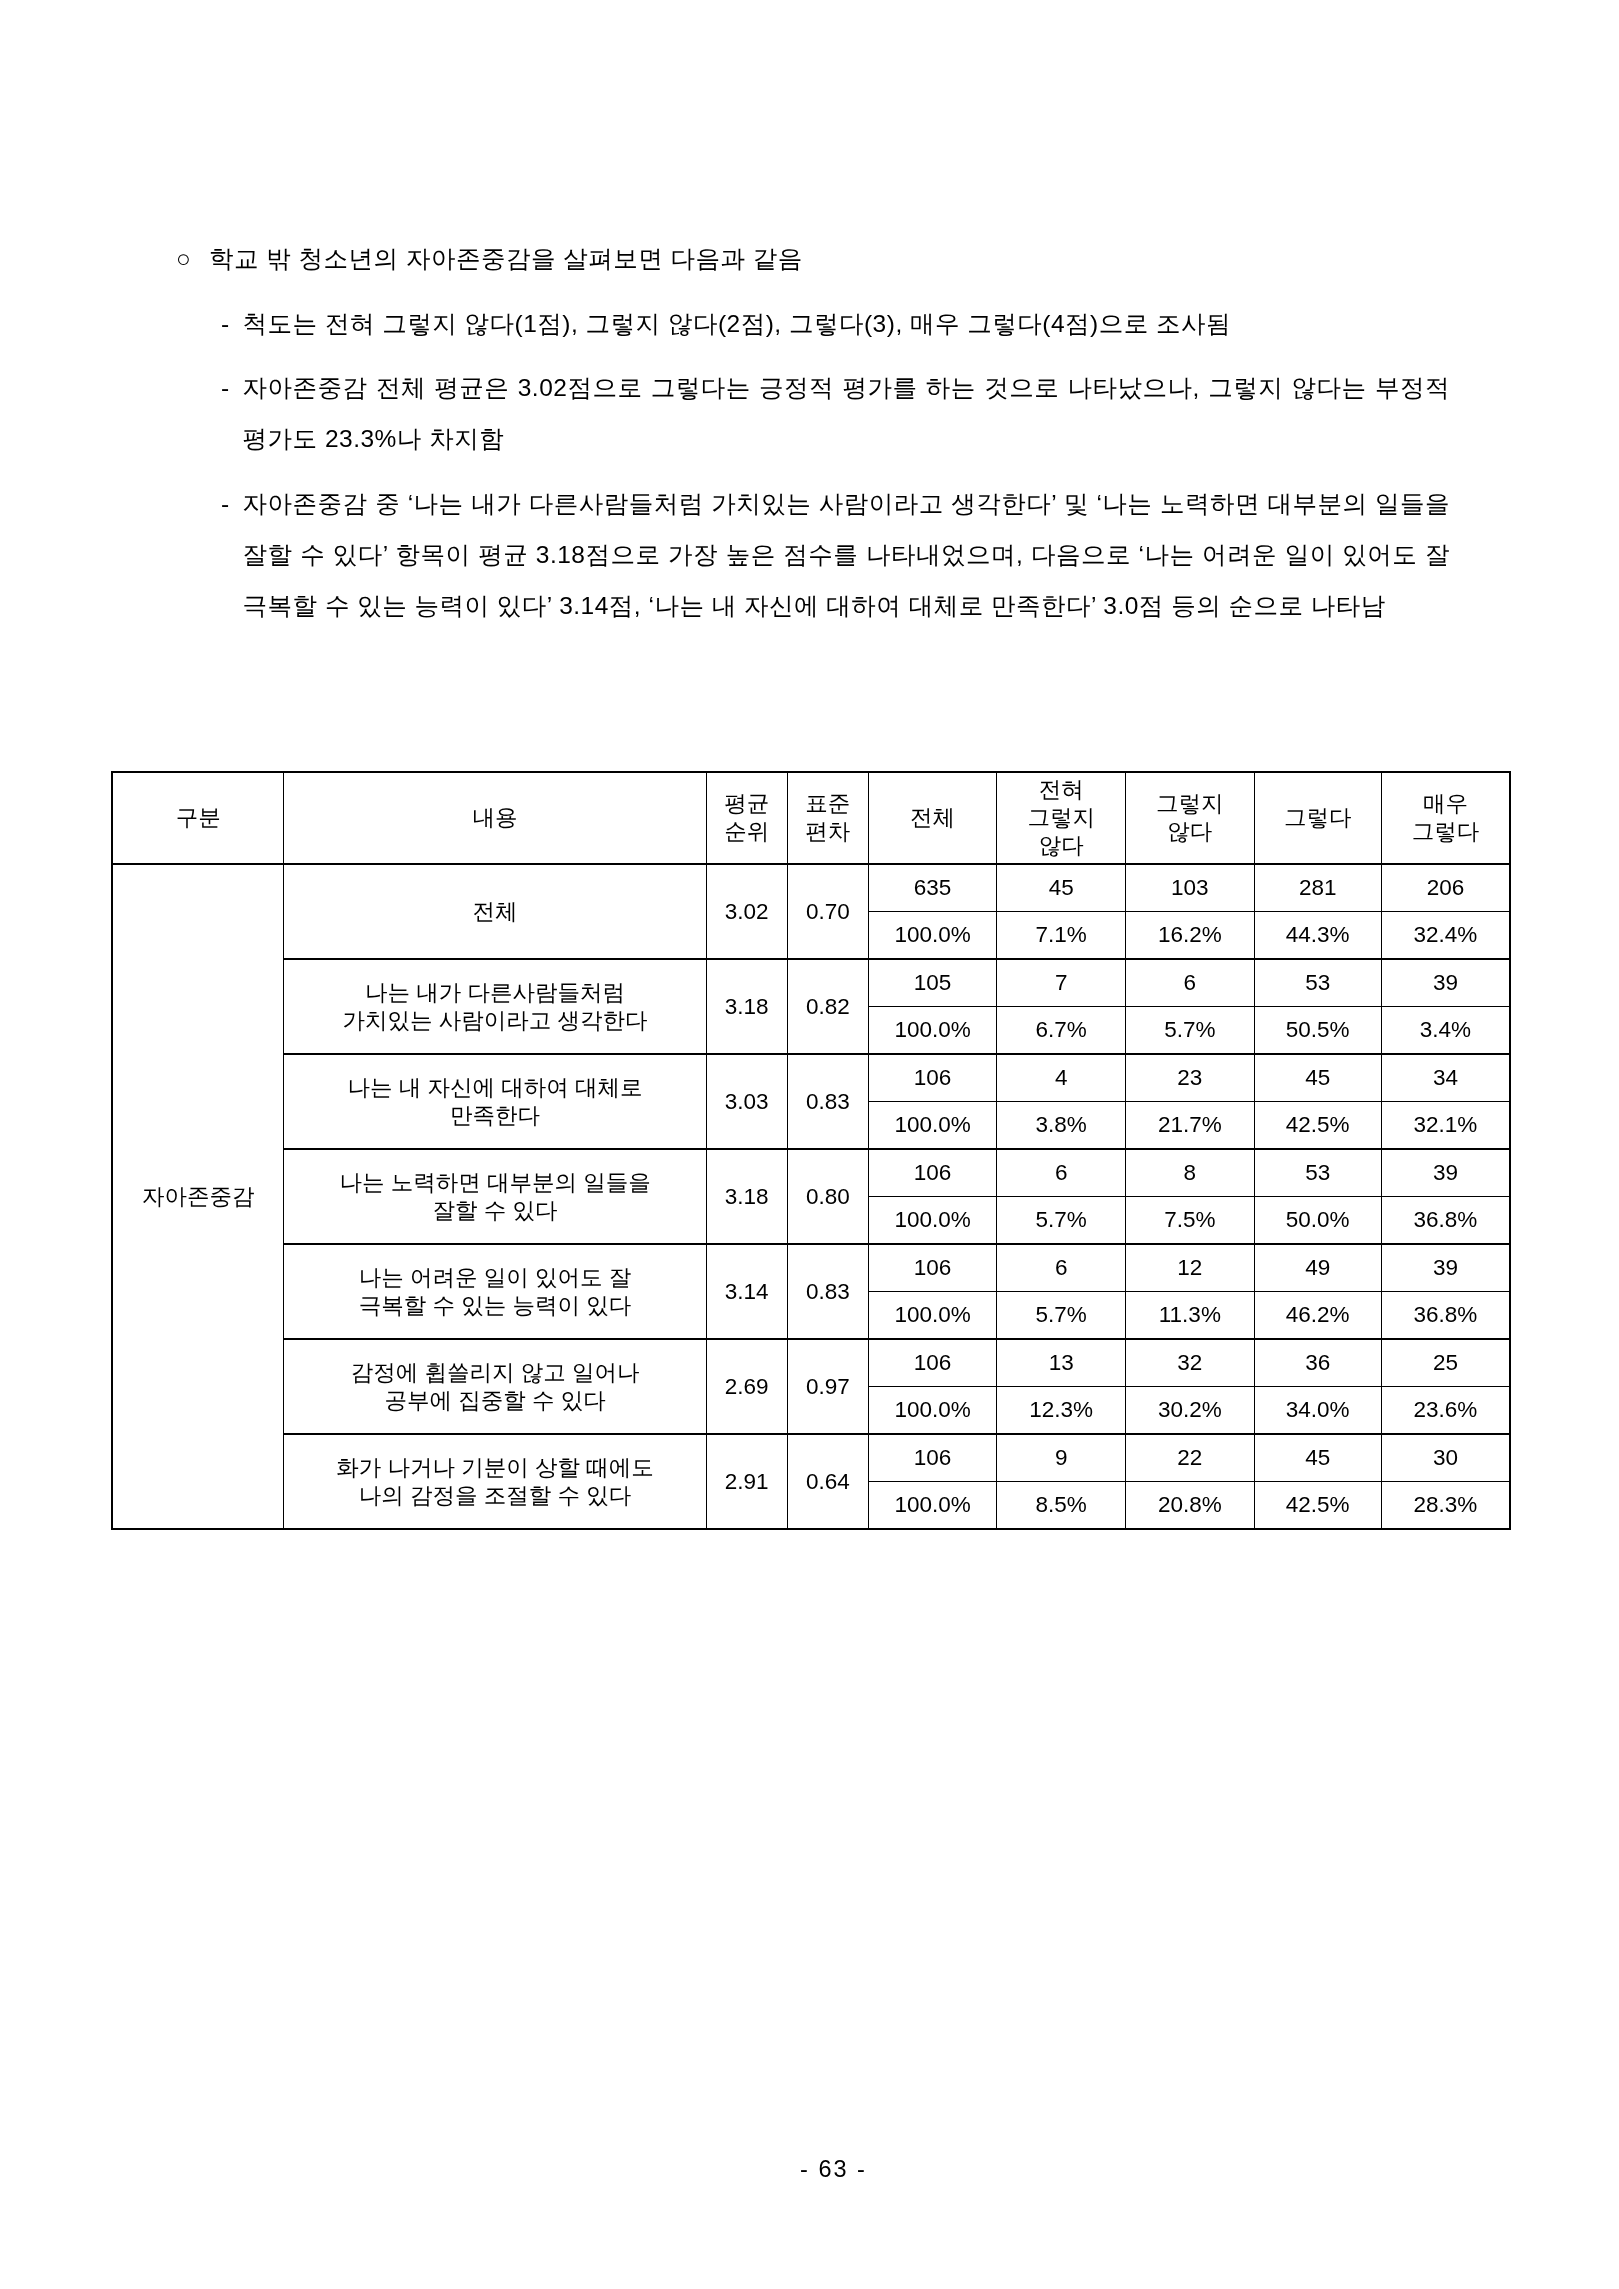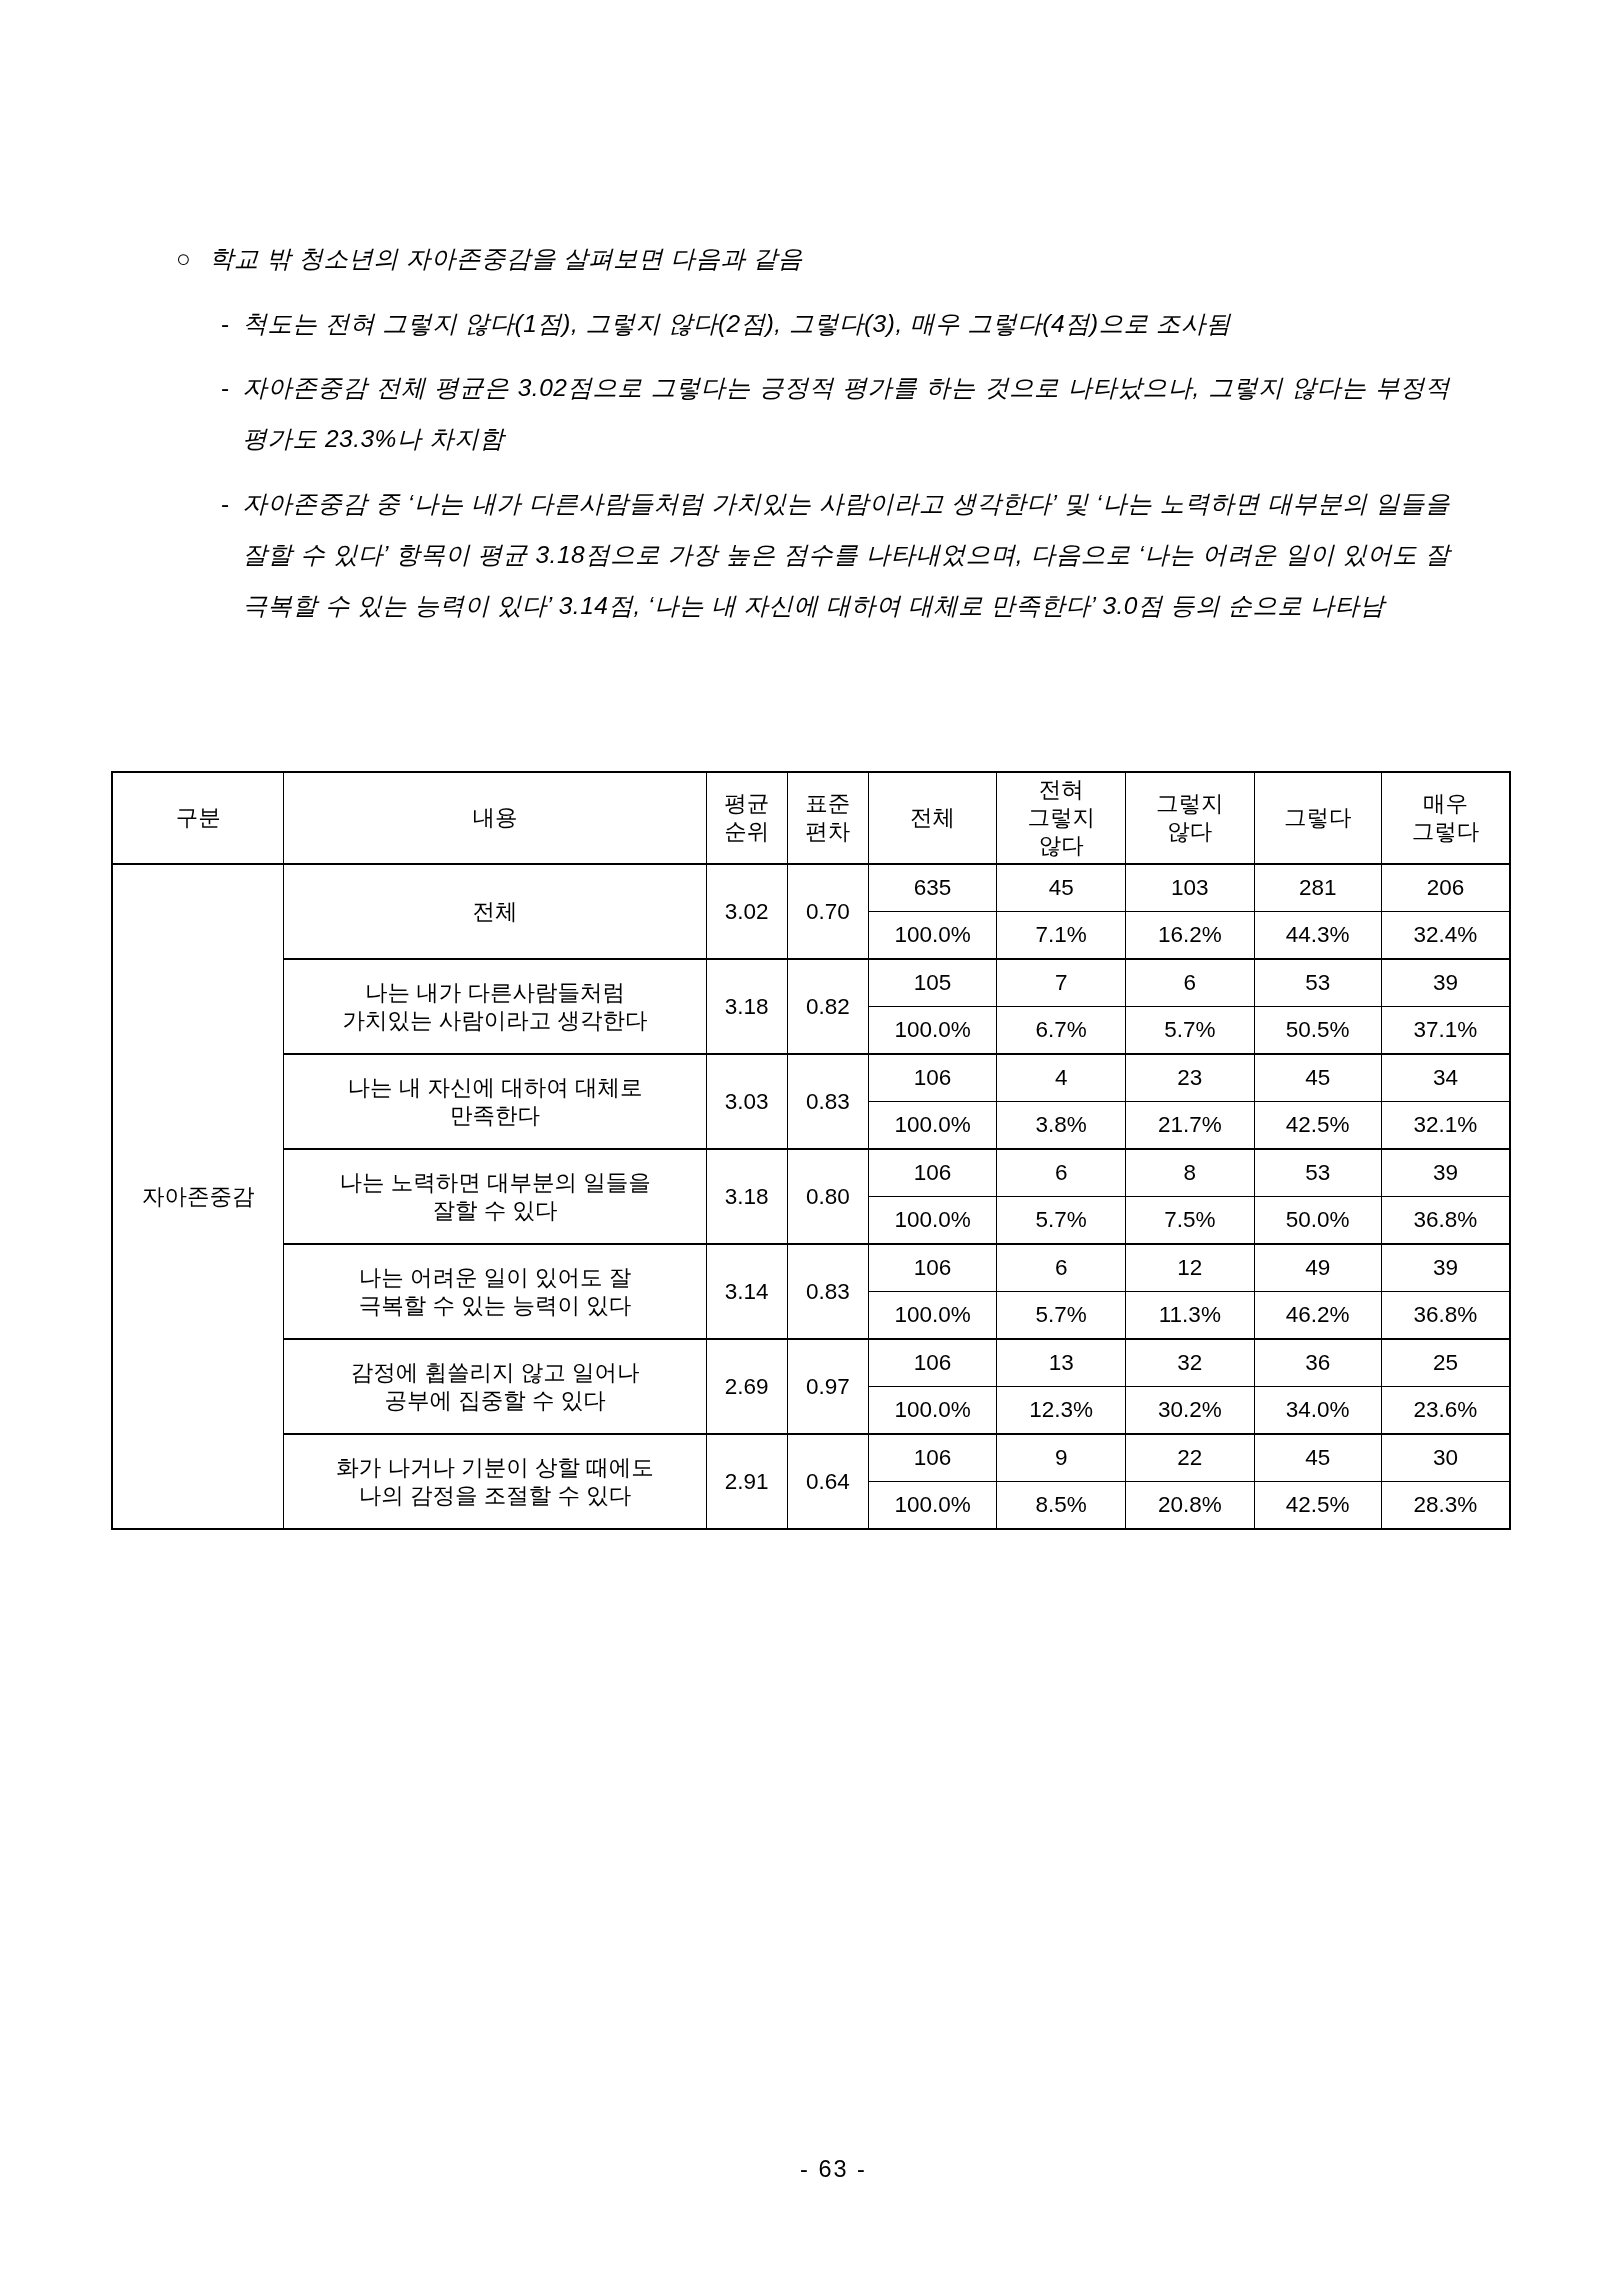--- a/index.html
+++ b/index.html
@@ -35,21 +35,20 @@
   .bullet.lvl2 {
     margin-left: 45px;
   }
   .bullet.lvl2 .marker2 {
     flex: 0 0 21.6px;
   }
   .bullet .btext {
     flex: 1 1 auto;
     text-align: justify;
     word-break: keep-all;
-    font-style: italic;
   }
   .table-title {
     position: absolute;
     left: 0;
     top: 708px;
     width: 1619px;
     text-align: center;
     font-size: 27.4px;
     font-weight: bold;
     letter-spacing: 1px;
@@ -177,21 +176,21 @@
         <td>7</td>
         <td>6</td>
         <td>53</td>
         <td>39</td>
       </tr>
       <tr>
         <td>100.0%</td>
         <td>6.7%</td>
         <td>5.7%</td>
         <td>50.5%</td>
-        <td>37.1%</td>
+        <td>3.4%</td>
       </tr>
 
       <tr class="group-start">
         <td rowspan="2">나는 내 자신에 대하여 대체로
 만족한다</td>
         <td rowspan="2">3.03</td>
         <td rowspan="2">0.83</td>
         <td>106</td>
         <td>4</td>
         <td>23</td>

